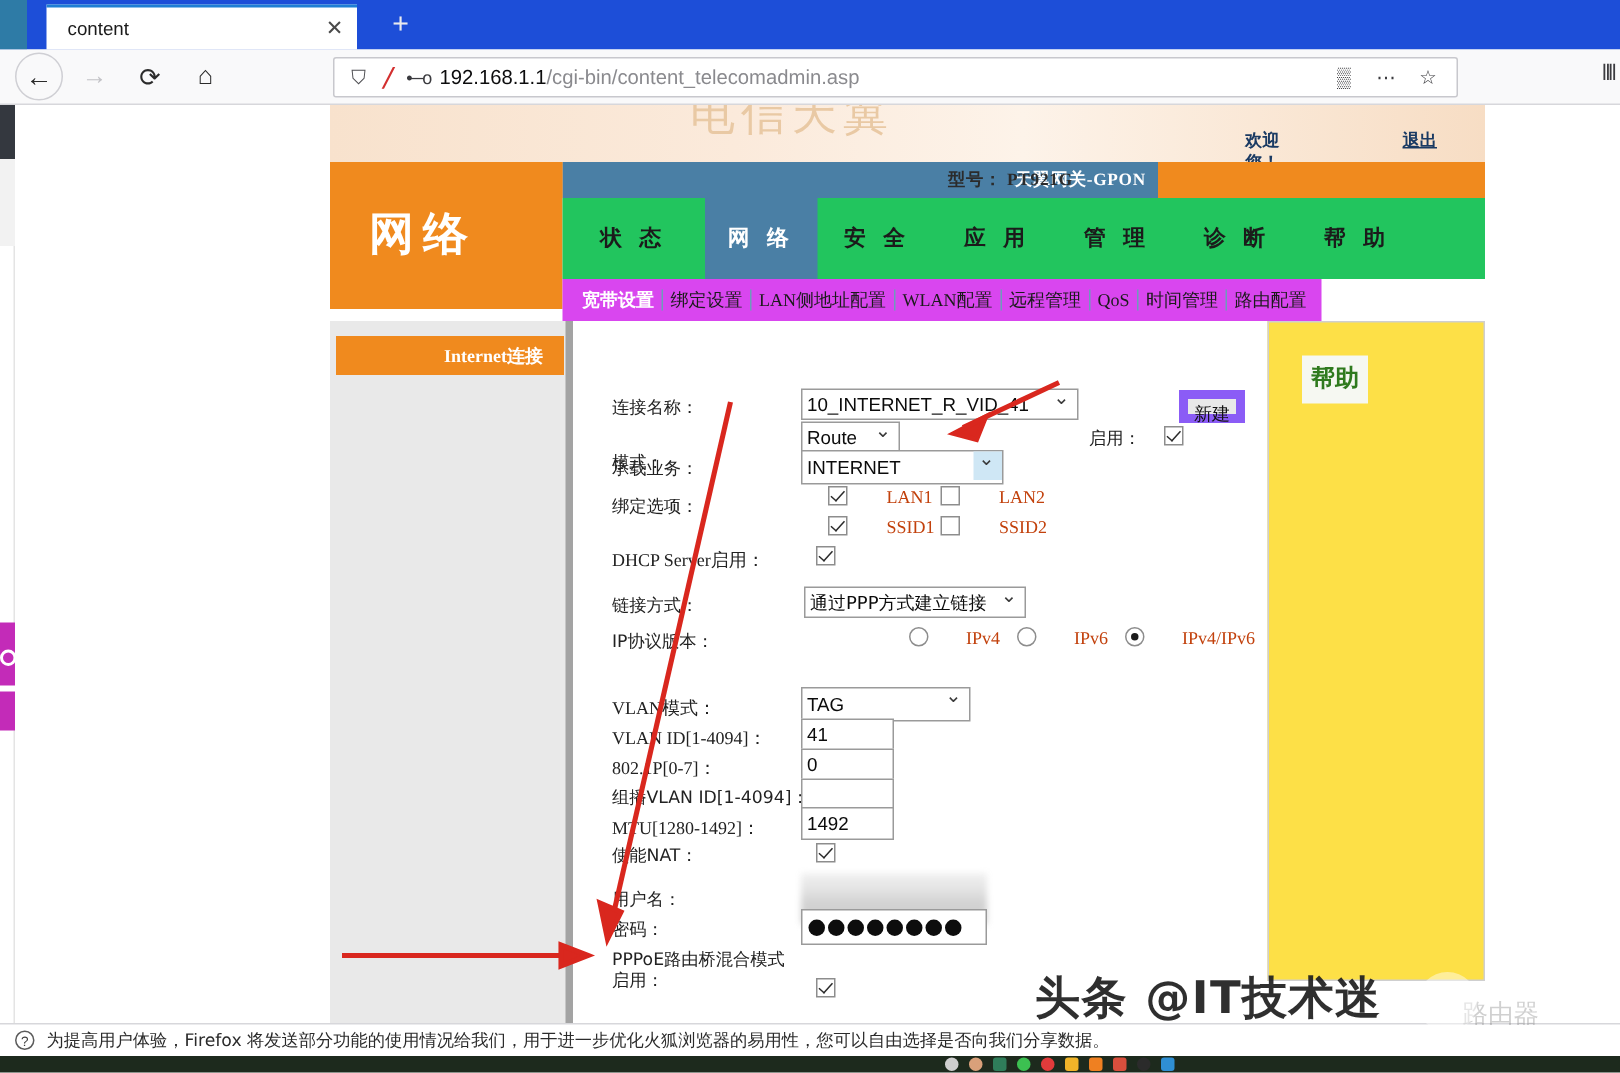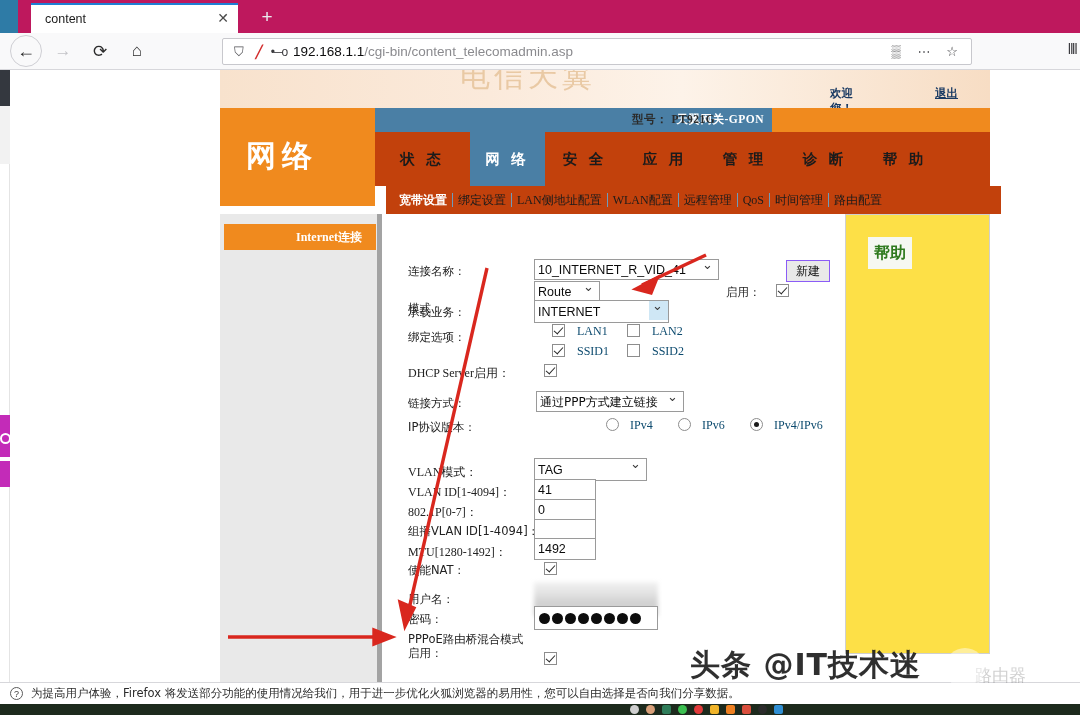--- a/index.html
+++ b/index.html
@@ -9,21 +9,21 @@
     overflow: hidden;
     font-family: "Liberation Sans", sans-serif;
     background: #ffffff;
   }
 
   
   .browser { position: absolute; inset: 0; background: #fff; }
 
   .tabstrip {
     position: absolute; left: 0; top: 0; width: 1080px; height: 33px;
-    background: #be185d;
+    background: #1d4ed8;
   }
   .tabstrip-left-stub {
     position: absolute; left: 0; top: 0; width: 18px; height: 33px;
     background: #2e7ba6;
   }
   .tab {
     position: absolute; left: 31px; top: 3px; width: 207px; height: 30px;
     background: #ffffff; border-top: 2px solid #1f7fd4;
     display: flex; align-items: center; padding: 0 6px 0 14px;
   }
@@ -147,34 +147,34 @@
   .logoblock {
     position: absolute; left: 0; top: 38px; width: 155px; height: 98px;
     background: #f08a1e;
   }
   .logo-text {
     position: absolute; left: 26px; top: 28px; font-size: 30px; color: #fff;
     font-family: "Liberation Serif", serif; letter-spacing: 6px; font-weight: bold;
   }
   .mainnav {
     position: absolute; left: 155px; top: 62px; width: 615px; height: 54px;
-    background: #c2410c;
+    background: #22c55e;
   }
   .navitem {
     position: absolute; top: 0; height: 54px; line-height: 54px;
     font-size: 14.5px; color: #1b1b1b; font-weight: bold;
     font-family: "Liberation Serif", serif; letter-spacing: 4px;
     text-align: center; cursor: pointer; white-space: nowrap;
   }
   .navitem.active { background: #4a7fa5; color: #ffffff; }
 
   
   .subnav {
-    position: absolute; left: 166px; top: 116px; width: 615px; height: 28px;
-    background: #c2410c; display: flex; align-items: center; padding-left: 8px;
+    position: absolute; left: 155px; top: 116px; width: 506px; height: 28px;
+    background: #d946ef; display: flex; align-items: center; padding-left: 8px;
   }
   .subitem {
     font-size: 12px; color: #1b1b1b; padding: 0 5px; cursor: pointer;
     border-right: 1px solid #6e9bbb; white-space: nowrap;
     font-family: "Liberation Serif", serif; line-height: 14px;
   }
   .subitem.active { color: #ffffff; font-weight: bold; }
   .subitem:last-child { border-right: none; }
 
   
@@ -243,26 +243,26 @@
   .rad {
     width: 13px; height: 13px; border: 1px solid #8d8d8d; border-radius: 50%;
     background: #fff; display: inline-block; position: relative; cursor: pointer;
     vertical-align: middle;
   }
   .rad.on::after {
     content: ""; position: absolute; left: 3px; top: 3px; width: 5px; height: 5px;
     border-radius: 50%; background: #1b1b1b;
   }
   .optlbl {
-    font-size: 12px; color: #0c4a6e; font-family: "Liberation Serif", serif;
-    margin-left: 6px; vertical-align: middle;
+    font-size: 12px; color: #c2410c; font-family: "Liberation Serif", serif;
+    margin-left: 20px; vertical-align: middle;
   }
   .btn-new {
     position: absolute; width: 44px; height: 22px; background: #e9e9e9;
-    border: 1px solid #8b5cf6; font-size: 12px; color: #111;
+    border: 6px solid #8b5cf6; font-size: 12px; color: #111;
     font-family: "DejaVu Sans", sans-serif; cursor: pointer;
     line-height: 20px; text-align: center;
   }
 
   .blurfield {
     position: absolute; width: 124px; height: 34px;
     background: linear-gradient(180deg,#f2f2f2 0%,#e2e2e2 35%,#d2d2d2 60%,#cfcfcf 100%);
     filter: blur(2.2px);
   }
   .pwfield {

